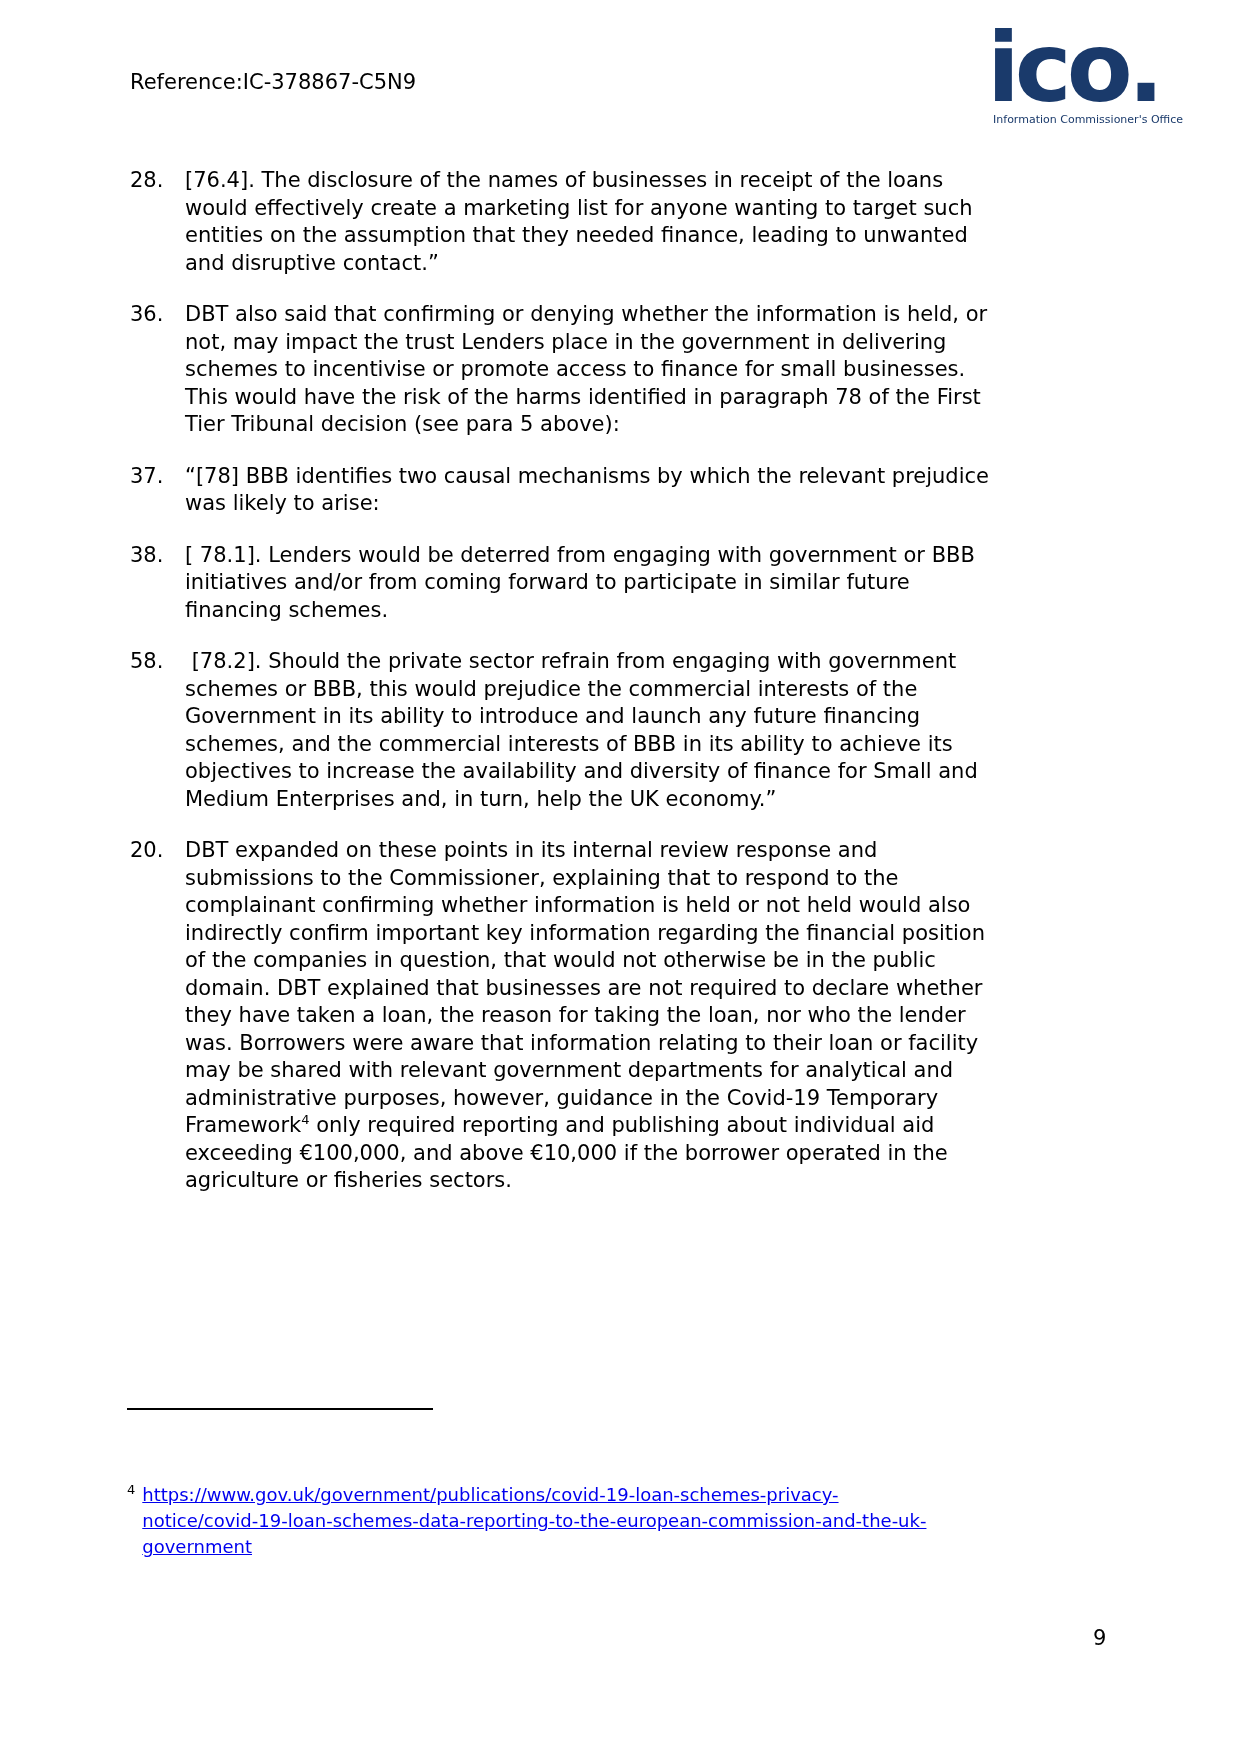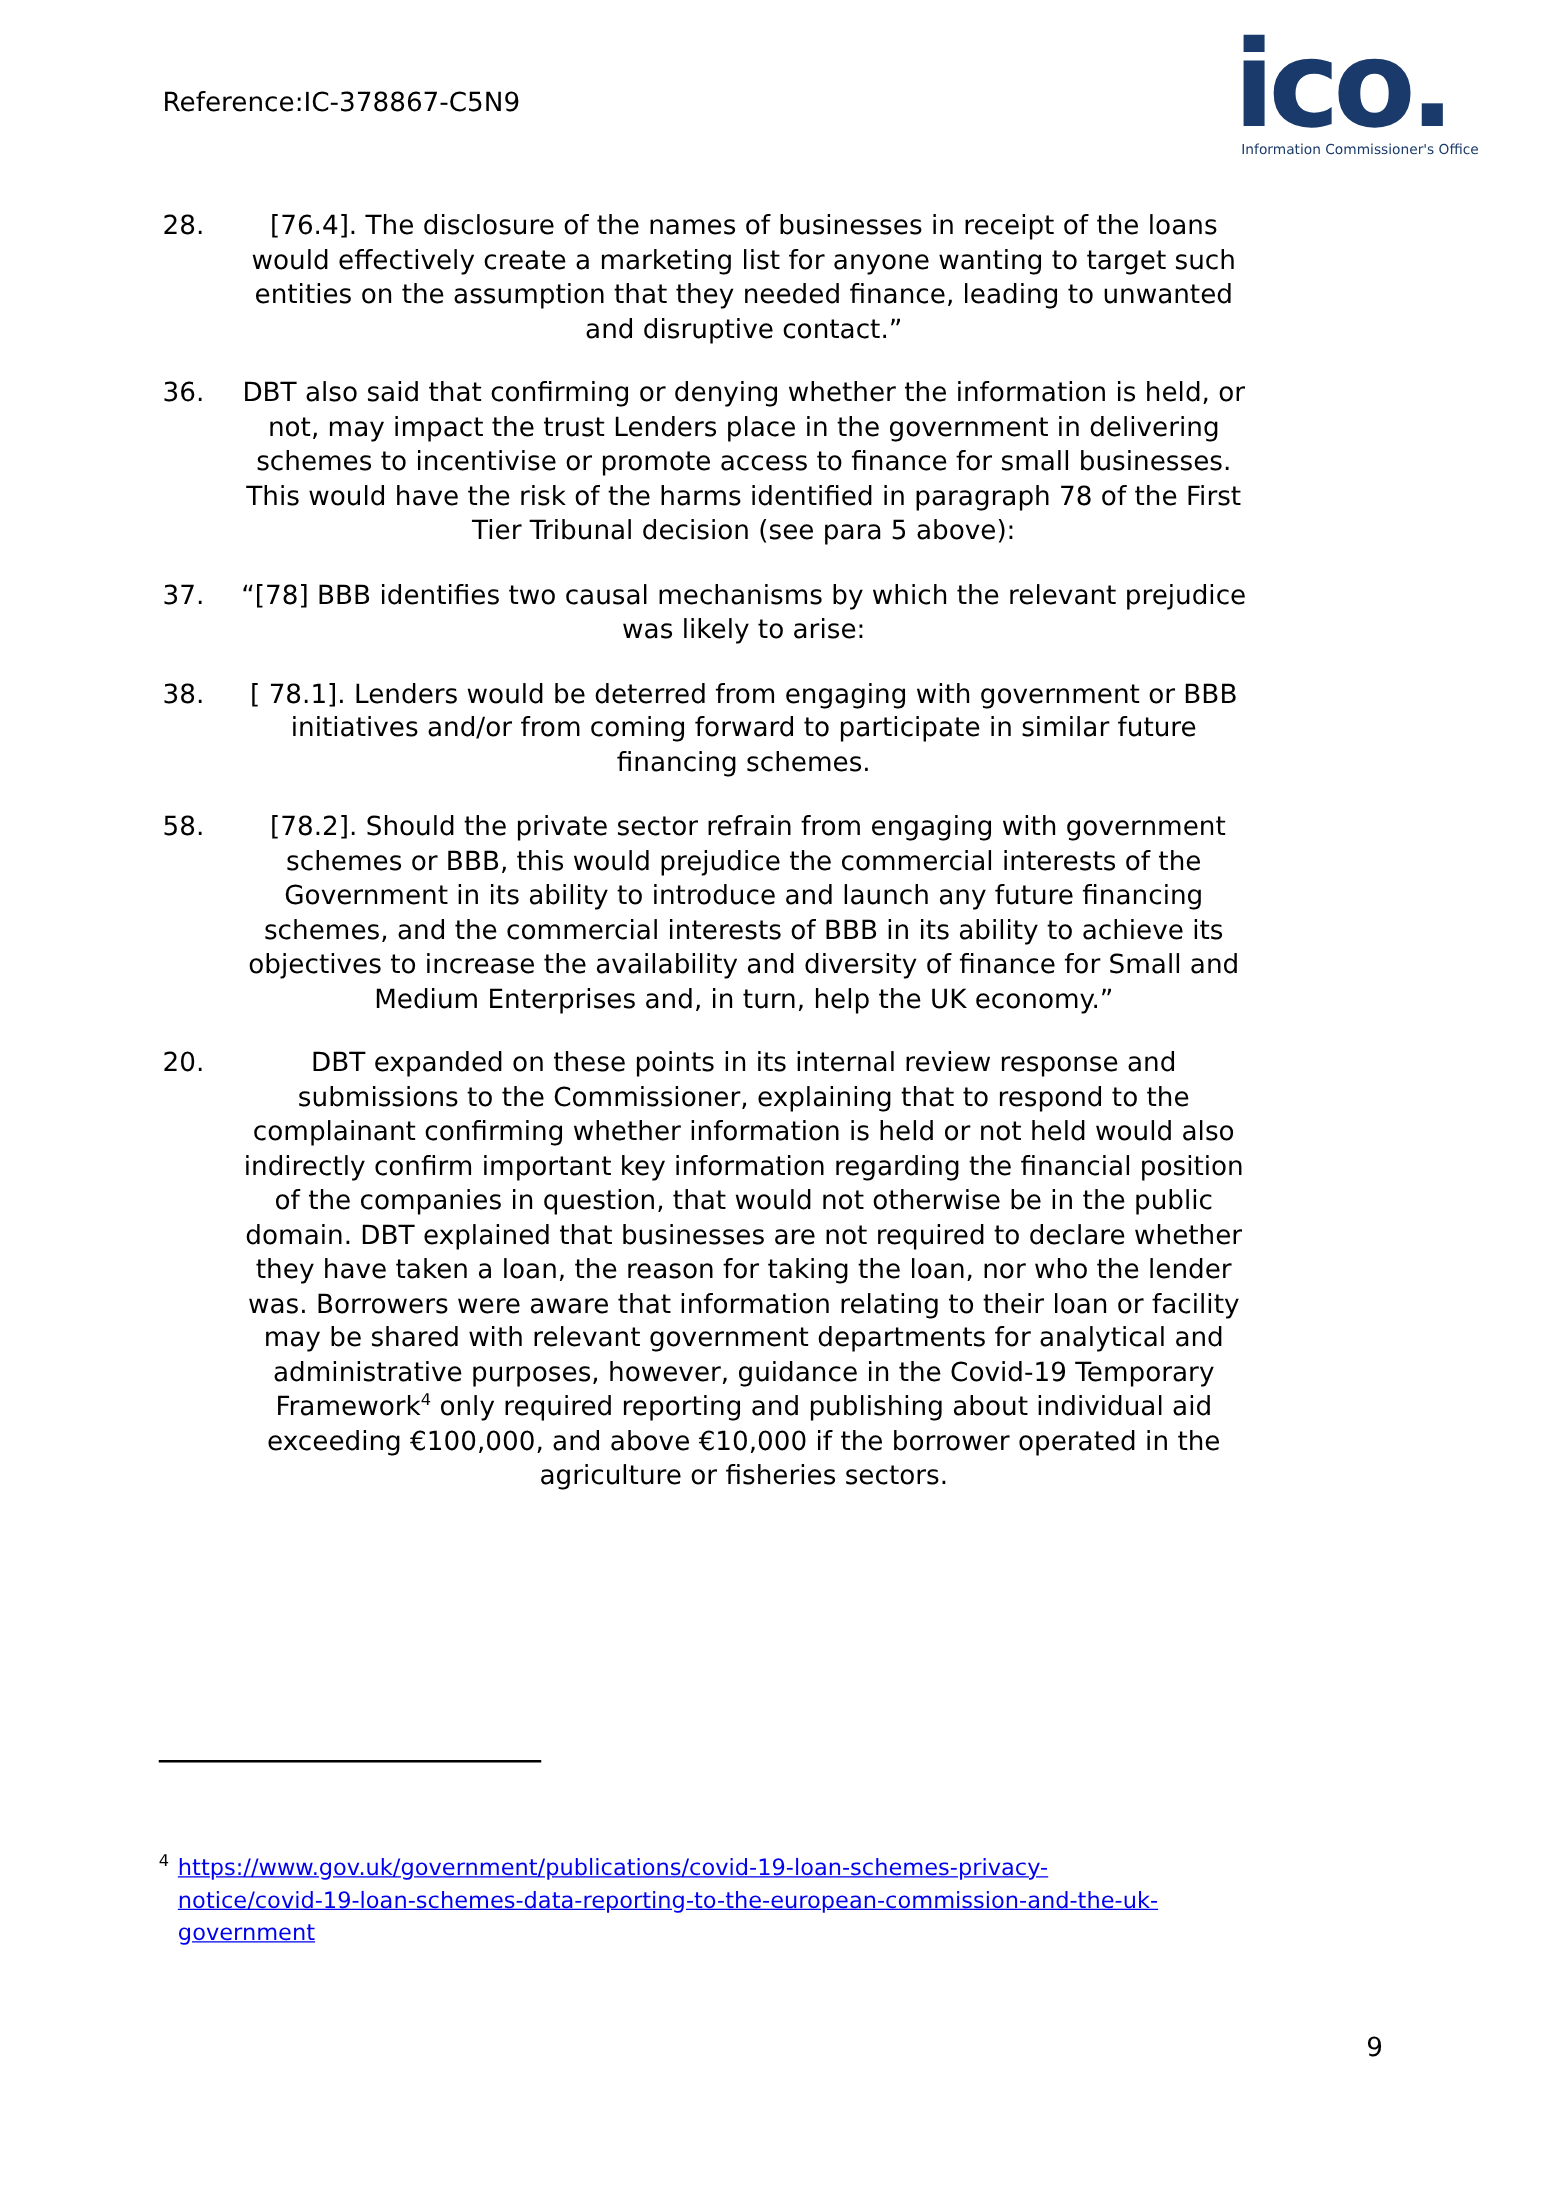--- a/index.html
+++ b/index.html
@@ -35,21 +35,21 @@
   
   .content {
     position:absolute; left:130px; top:167px; width:880px;
   }
   .para {
     display:flex;
     font-size:21px; line-height:27.5px;
     margin-bottom:24px;
   }
   .para-num { flex:0 0 55px; width:55px; }
-  .para-body { width:820px;text-align:center; }
+  .para-body { width:820px; }
   .para-body sup, .fn-marker {
     font-size:13px; vertical-align:super; line-height:0;
   }
 
   
   .footnote-sep {
     position:absolute; left:127px; top:1408px;
     width:306px; height:0;
     border-top:2px solid #000000;
   }

